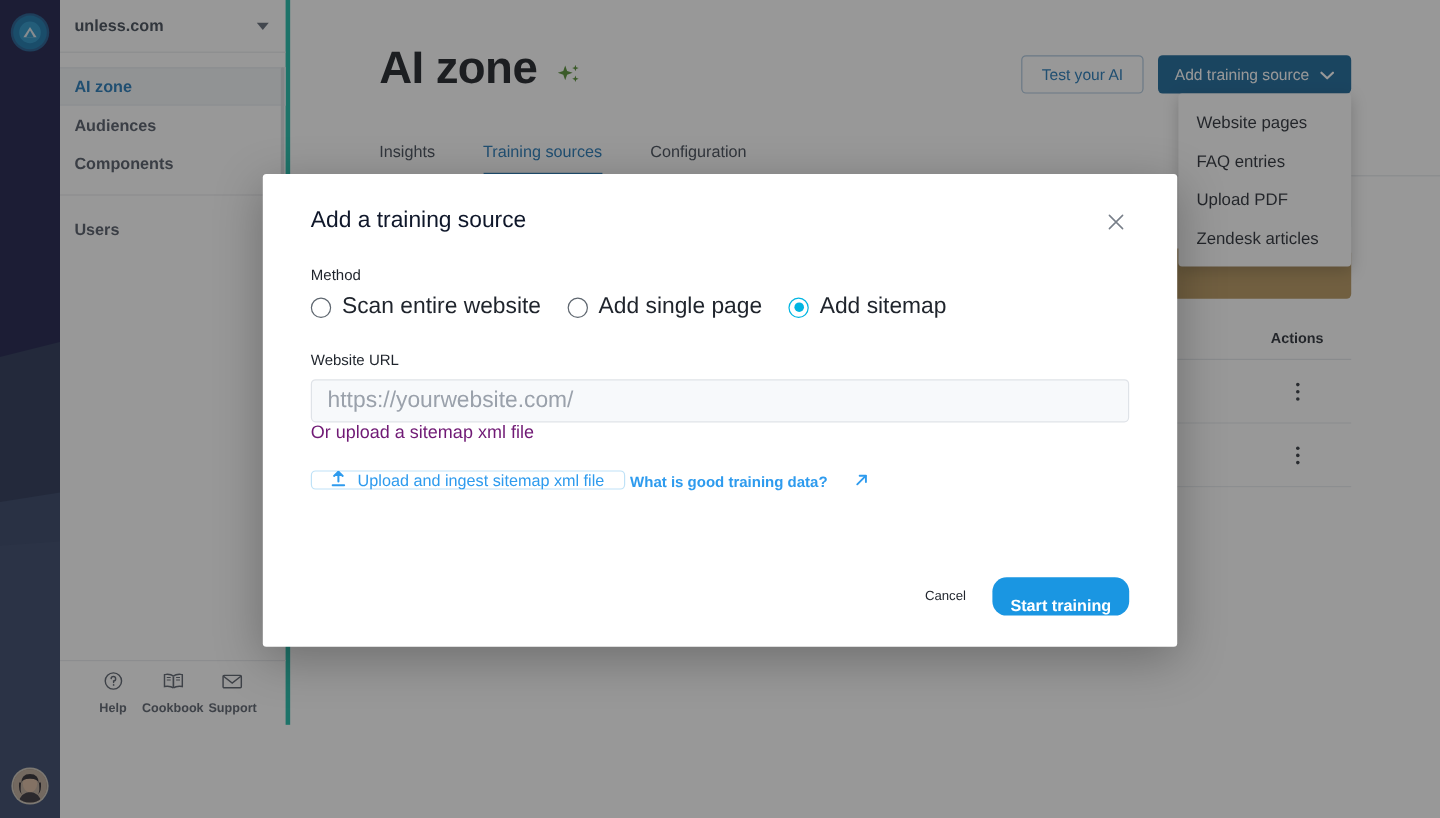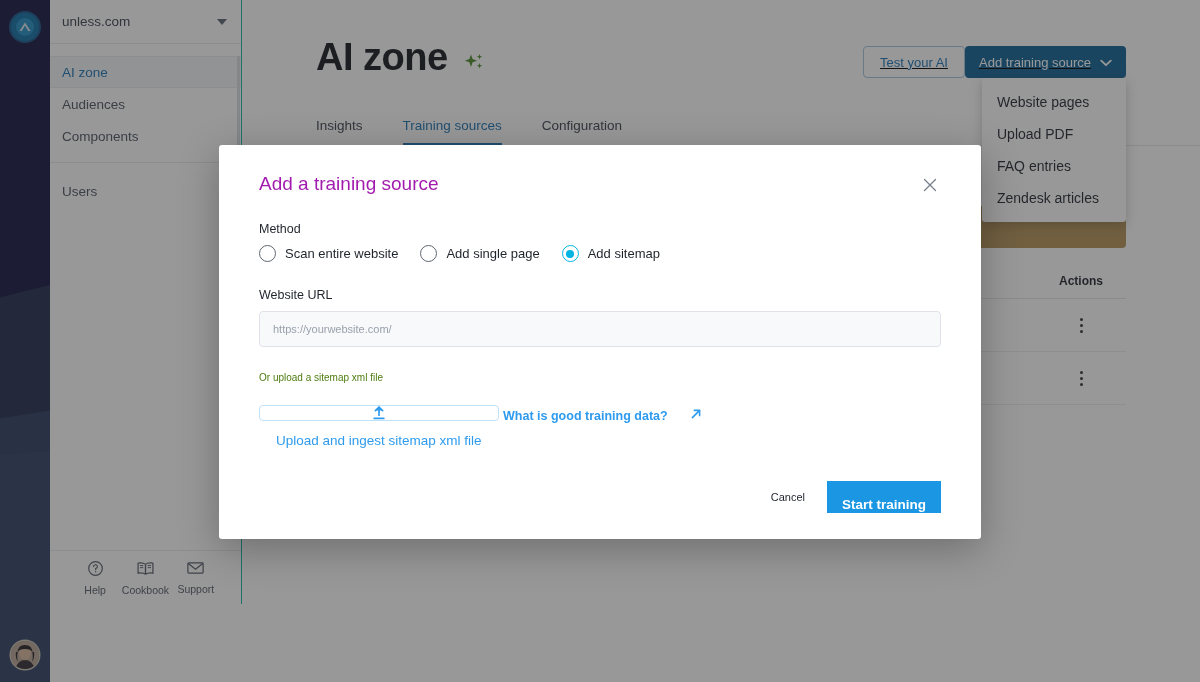--- a/index.html
+++ b/index.html
@@ -46,21 +46,22 @@
     border-radius: 50%; overflow: hidden; z-index: 3;
     background: #8e7b6e;
     box-shadow: 0 0 0 1.5px #c9c2b6;
   }
   .rail-avatar svg { display: block; }
 
   
   .sidebar {
     position: absolute; left: 50px; top: 0; width: 192px; height: 604px;
     background: #ffffff;
-    border-right: 1px solid #14b8a6;
+    border-right: 4px solid #14b8a6;
+    font-weight: bold;
   }
   .site-picker {
     height: 44px; display: flex; align-items: center;
     padding: 0 14px 0 12px; border-bottom: 1px solid #e8eaed;
     cursor: pointer;
   }
   .site-picker .name {
     font-size: 13.5px; color: #3b4350; flex: 1;
   }
   .caret-dn {
@@ -104,23 +105,22 @@
   }
   .page-head {
     display: flex; align-items: flex-start; padding: 38px 74px 0 74px;
   }
   .page-title {
     font-size: 38px; font-weight: bold; color: #13161c;
     letter-spacing: -0.5px; line-height: 1;
   }
   .sparkle { margin-left: 16px; margin-top: 14px; }
   .head-actions {
-    margin-left: auto; display: flex; padding-top: 8px;
+    margin-left: auto; display: flex; gap: 12px; padding-top: 8px;
     position: relative;
-    text-decoration: underline;
   }
   .btn-outline {
     height: 32px; padding: 0 16px; border: 1px solid #a8c4dc;
     border-radius: 4px; background: #fff; color: #1a73b5;
     font-size: 13px; font-family: inherit; cursor: pointer;
     display: flex; align-items: center;
   }
   .btn-primary-dd {
     height: 32px; padding: 0 14px; border: none; border-radius: 4px;
     background: #0f6095; color: #fff; font-size: 13px;
@@ -197,21 +197,21 @@
   }
   .modal {
     position: absolute; left: 219px; top: 145px; width: 762px; height: 394px;
     background: #fff; border-radius: 3px; z-index: 11;
     box-shadow: 0 10px 40px rgba(0,0,0,.28);
     padding: 0 40px;
   }
   .modal-head {
     display: flex; align-items: flex-start; padding-top: 28px;
   }
-  .modal-title { font-size: 19px; color: #a21caf; }
+  .modal-title { font-size: 19px; color: #0f172a; }
   .modal-close {
     margin-left: auto; cursor: pointer; color: #787f89;
     width: 22px; height: 22px; display: flex; align-items: center;
     justify-content: center; margin-top: 1px;
   }
   .field-label {
     font-size: 12.5px; color: #1f242c; margin-top: 26px; margin-bottom: 9px;
   }
   .radio-row { display: flex; align-items: center; gap: 0; }
   .radio {
@@ -222,52 +222,52 @@
     width: 17px; height: 17px; border-radius: 50%;
     border: 1.6px solid #5e666f; background: #fff;
     display: flex; align-items: center; justify-content: center;
     flex: none;
   }
   .radio.checked .dot { border-color: #00b5e2; }
   .radio.checked .dot::after {
     content: ""; width: 8px; height: 8px; border-radius: 50%;
     background: #00b5e2;
   }
-  .radio .rlabel { font-size: 13px; color: #1f242c; }
+  .radio .rlabel { font-size: 19px; color: #1f242c; }
 
   .text-input {
     width: 100%; height: 36px; border: 1px solid #dfe3e8; border-radius: 4px;
-    background: #f7f9fb; padding: 0 13px; font-size: 11px;
+    background: #f7f9fb; padding: 0 13px; font-size: 19px;
     color: #1f242c; font-family: inherit; outline: none;
   }
   .text-input::placeholder { color: #9aa1ab; }
 
   .sub-label {
-    font-size: 10px; color: #4d7c0f; margin-top: 25px; margin-bottom: 9px;
+    font-size: 15px; color: #701a75; margin-bottom: 9px;
   }
   .upload-btn {
     height: 16px; padding: 0 16px; border: 1px solid #bfe2f7;
     border-radius: 4px; background: #fff; color: #2e9bee;
     font-size: 13.5px; font-family: inherit; cursor: pointer;
-    display: inline-flex; align-items: center; gap: 10px; flex-direction: column;
+    display: inline-flex; align-items: center; gap: 10px;
   }
   .help-link {
     margin-top: 16px; display: inline-flex; align-items: center; gap: 22px;
     font-size: 12.5px; color: #2e9bee; cursor: pointer; font-weight: bold;
   }
   .modal-foot {
     position: absolute; right: 40px; bottom: 26px;
     display: flex; align-items: center; gap: 16px;
   }
   .btn-cancel {
     background: none; border: none; font-family: inherit;
     font-size: 11px; color: #1f242c; cursor: pointer; padding: 6px 6px;
   }
   .btn-start {
-    height: 31px; padding: 16px 15px; border: none; border-radius: 0;
+    height: 31px; padding: 16px 15px; border: none; border-radius: 12px;
     background: #1a96e2; color: #fff; font-size: 13.5px; font-weight: bold;
     font-family: inherit; cursor: pointer;
   }
 </style>
 </head>
 <body>
 
 <div id="app">
 
   <div class="rail">
@@ -369,22 +369,22 @@
           <span>Add training source</span>
           <span class="chev">
             <svg width="12" height="8" viewBox="0 0 12 8" fill="none" stroke="#fff" stroke-width="1.8" stroke-linecap="round" stroke-linejoin="round">
               <path d="M1.2 1.6 6 6.2 10.8 1.6"></path>
             </svg>
           </span>
         </button>
 
         <div class="dropdown">
           <div class="dd-item">Website pages</div>
+          <div class="dd-item">FAQ entries</div>
           <div class="dd-item">Upload PDF</div>
-          <div class="dd-item">FAQ entries</div>
           <div class="dd-item">Zendesk articles</div>
         </div>
       </div>
     </div>
 
     <div class="tabs">
       <div class="tab">Insights</div>
       <div class="tab active">Training sources</div>
       <div class="tab">Configuration</div>
     </div>

